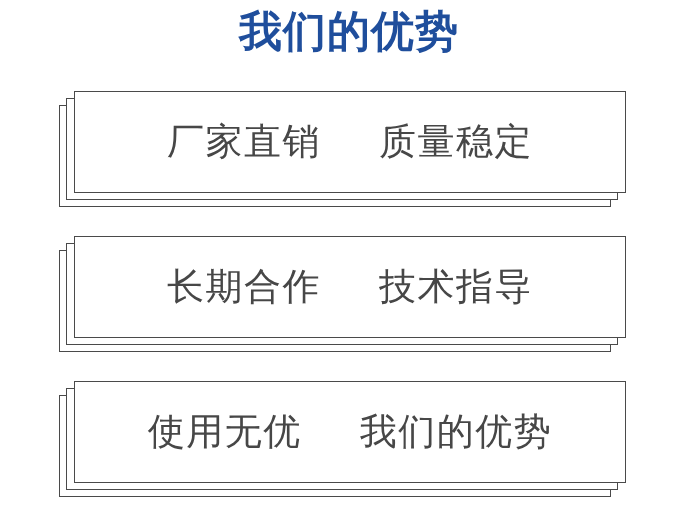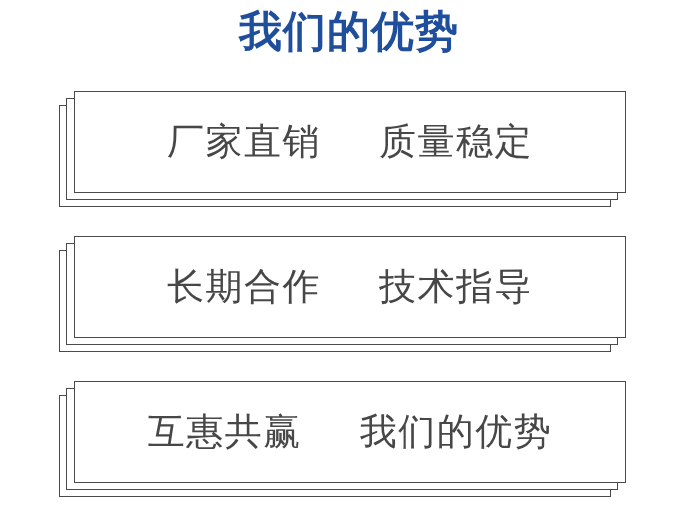--- a/index.html
+++ b/index.html
@@ -126,20 +126,20 @@
         <span>技术指导</span>
       </div>
     </div>
   </div>
 
   <div class="card-stack s3">
     <div class="layer back"></div>
     <div class="layer mid"></div>
     <div class="layer front">
       <div class="card-text">
-        <span>互惠共赢</span>
+        <span>使用无优</span>
         <span class="phrase-gap"></span>
         <span>我们的优势</span>
       </div>
     </div>
   </div>
 
 </div>
 
 </body></html>

